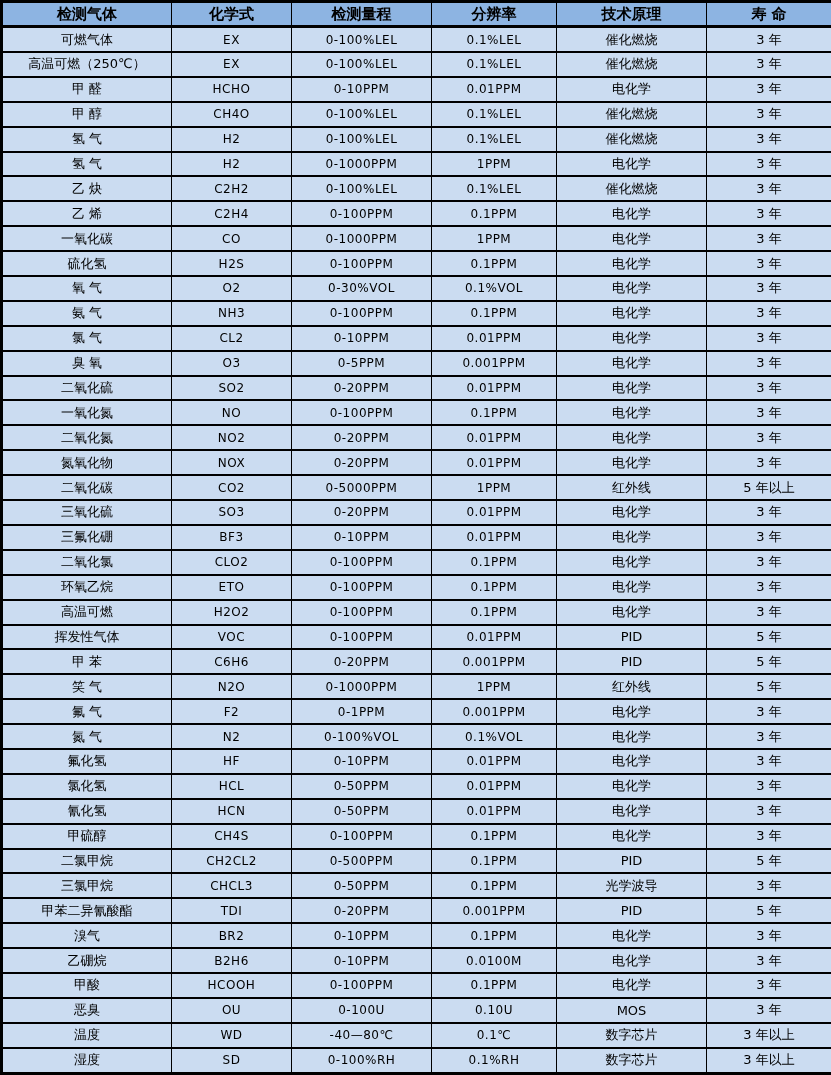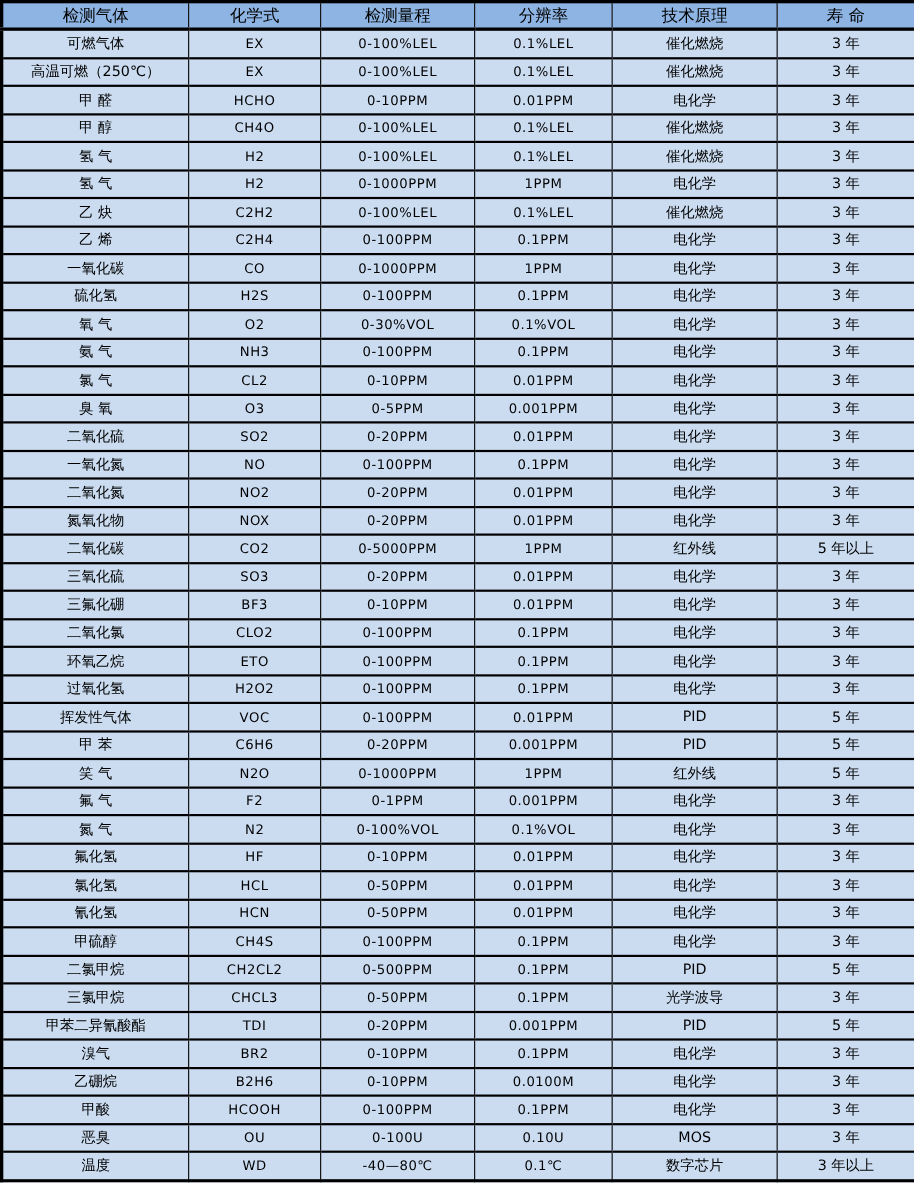--- a/index.html
+++ b/index.html
@@ -26,21 +26,21 @@
     overflow: hidden;
     white-space: nowrap;
     color: #000;
   }
   #spec-table thead tr {
     height: 25px;
   }
   #spec-table th {
     background: var(--header-bg, #8db4e2);
     font-size: 15px;
-    font-weight: normal;
+    font-weight: bold;
     border-bottom-width: 3px;
   }
   #spec-table td {
     background: var(--row-bg, #cbdcf1);
     font-size: 13px;
     font-weight: normal;
   }
   #spec-table td.latin {
     font-size: 12px;
     letter-spacing: 0.5px;
@@ -247,21 +247,21 @@
   </tr>
       <tr>
     <td>环氧乙烷</td>
     <td class="latin">ETO</td>
     <td class="latin">0-100PPM</td>
     <td class="latin">0.1PPM</td>
     <td>电化学</td>
     <td>3 年</td>
   </tr>
       <tr>
-    <td>过氧化氢</td>
+    <td>高温可燃</td>
     <td class="latin">H2O2</td>
     <td class="latin">0-100PPM</td>
     <td class="latin">0.1PPM</td>
     <td>电化学</td>
     <td>3 年</td>
   </tr>
       <tr>
     <td>挥发性气体</td>
     <td class="latin">VOC</td>
     <td class="latin">0-100PPM</td>
@@ -390,14 +390,22 @@
     <td>3 年</td>
   </tr>
       <tr>
     <td>温度</td>
     <td class="latin">WD</td>
     <td class="latin">-40—80℃</td>
     <td class="latin">0.1℃</td>
     <td>数字芯片</td>
     <td>3 年以上</td>
   </tr>
+      <tr>
+    <td>湿度</td>
+    <td class="latin">SD</td>
+    <td class="latin">0-100%RH</td>
+    <td class="latin">0.1%RH</td>
+    <td>数字芯片</td>
+    <td>3 年以上</td>
+  </tr>
     </tbody>
 </table>
 
 </body></html>

